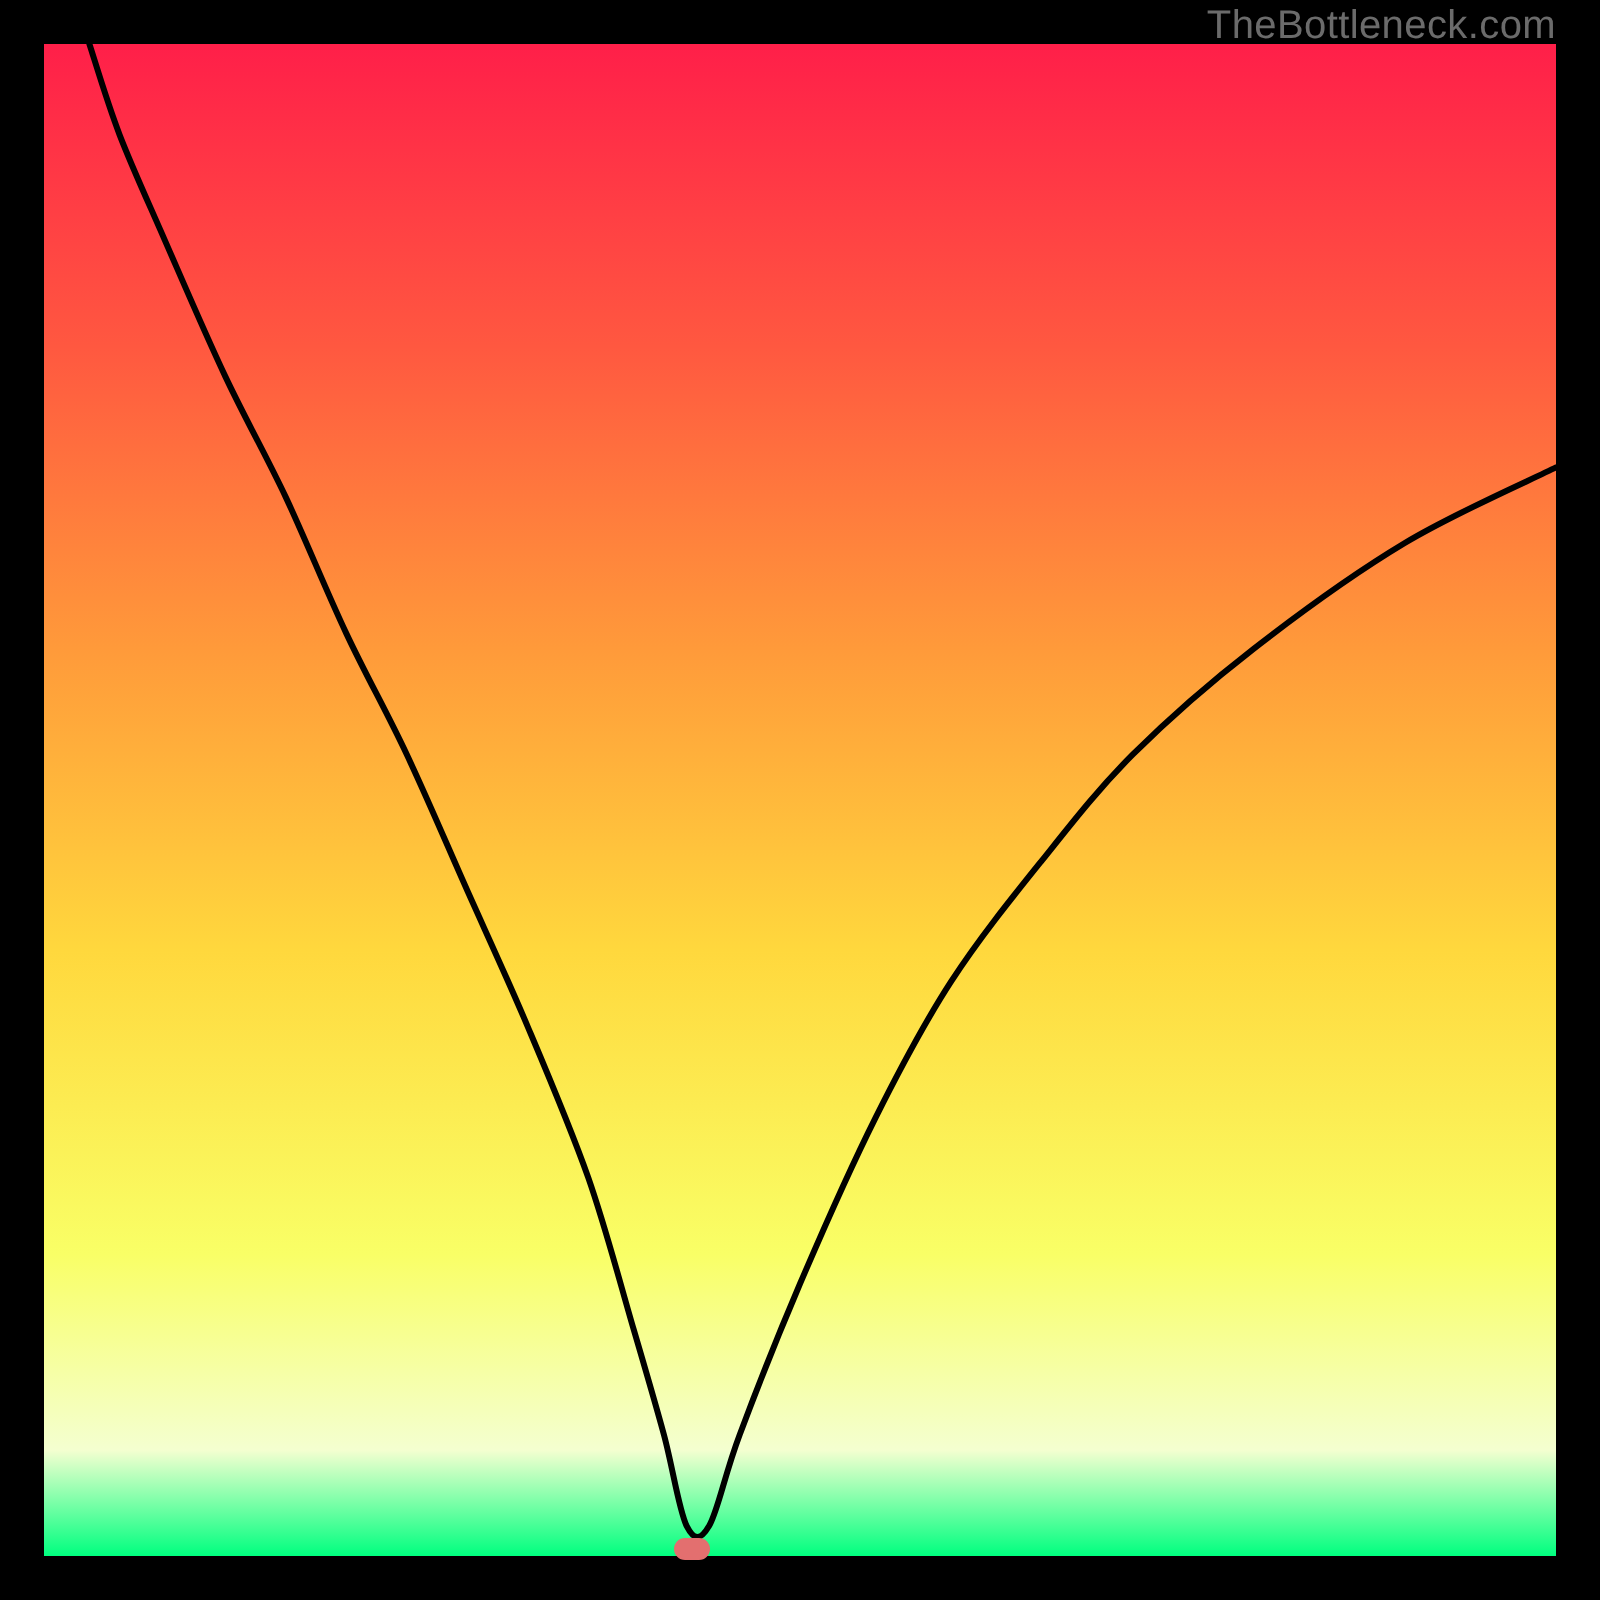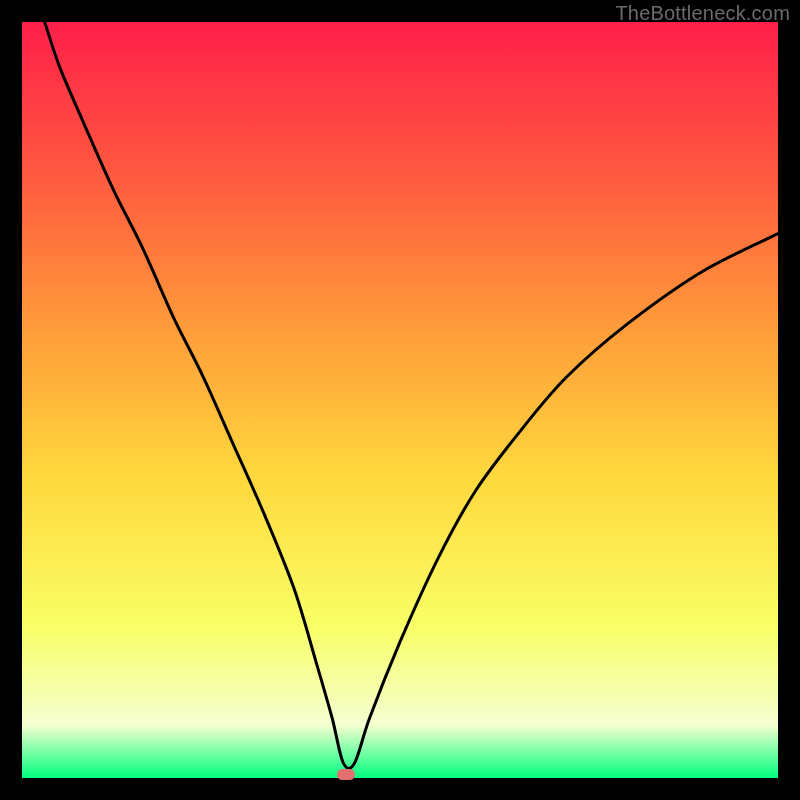--- a/index.html
+++ b/index.html
@@ -24,21 +24,21 @@
       #ff9a3a 40%,
       #ffd83d 60%,
       #f9ff66 80%,
       #f4ffd0 93%,
       #00ff7f 100%
     );
   }
   .watermark {
     position: absolute;
     top: 2px;
-    right: 10px;
+    right: 22px;
     color: #6b6b6b;
     font-size: 20px;
     font-weight: 500;
     letter-spacing: 0.2px;
     user-select: none;
   }
   .marker {
     position: absolute;
     width: 18px;
     height: 11px;

